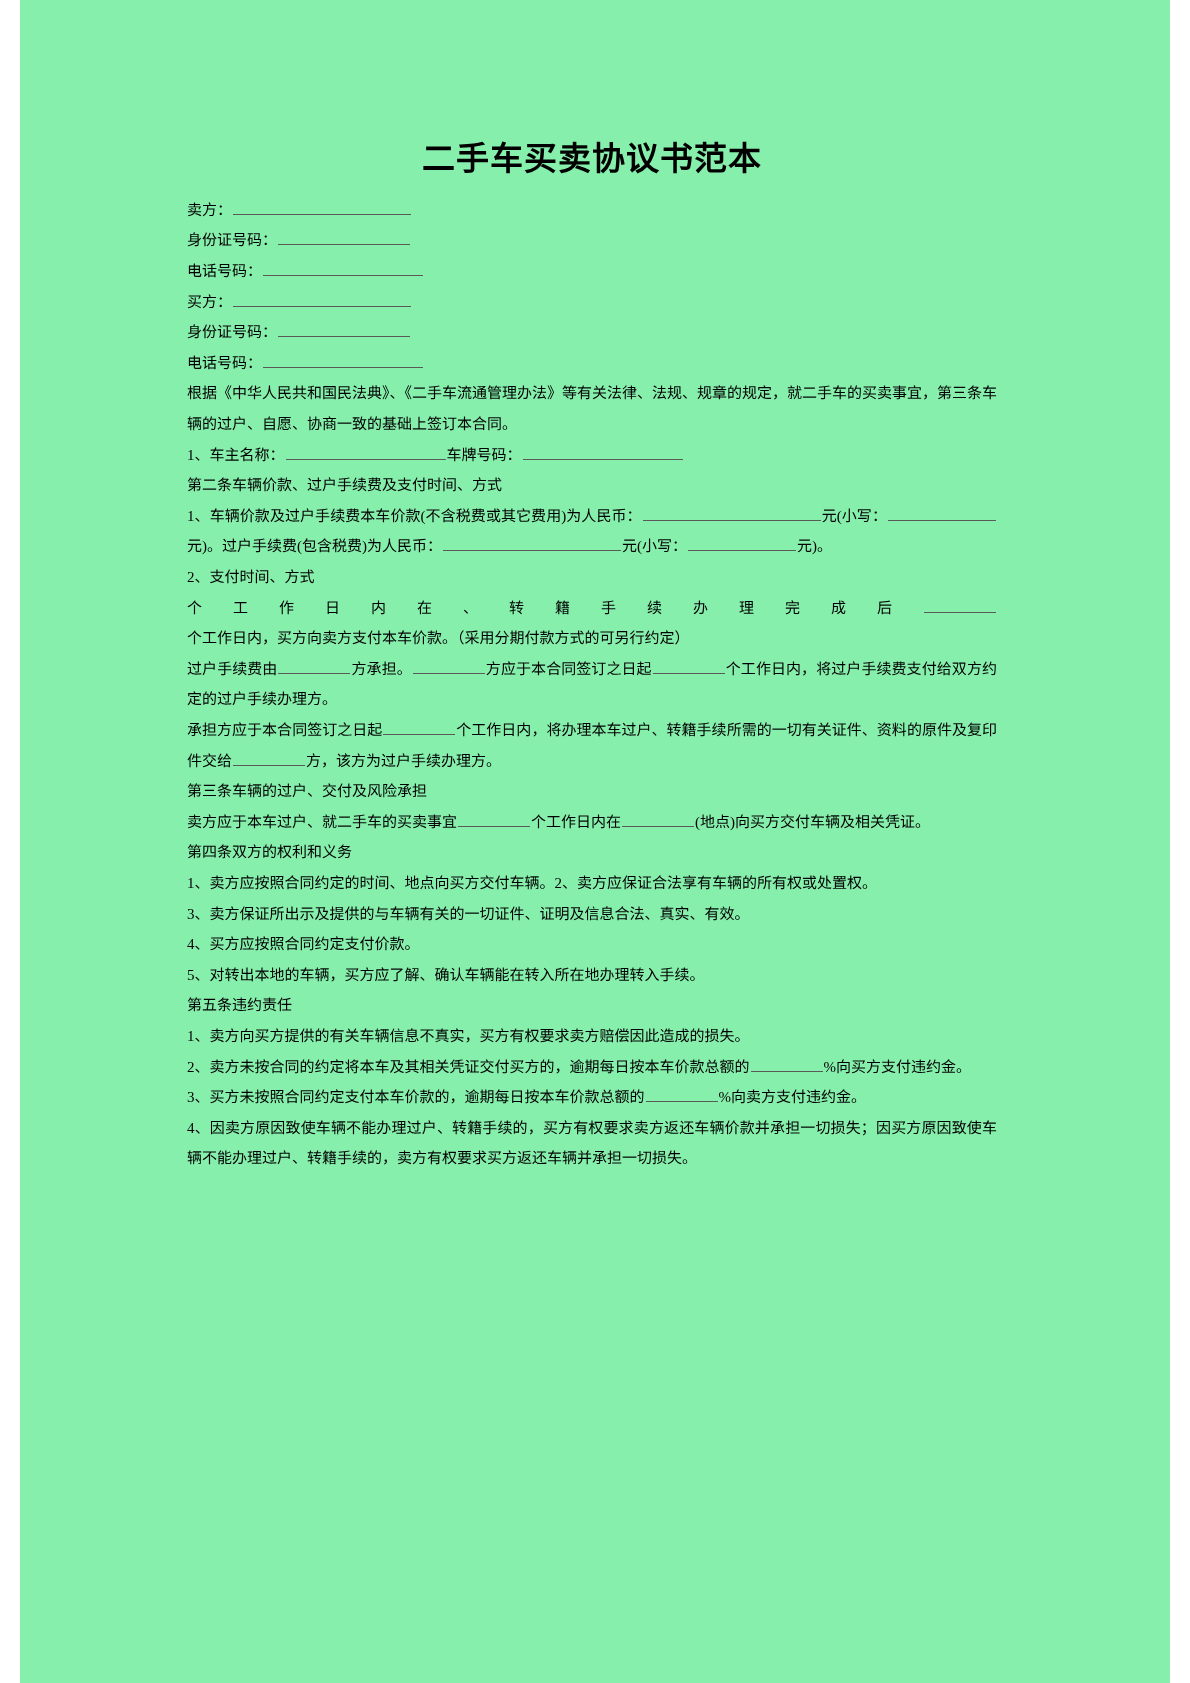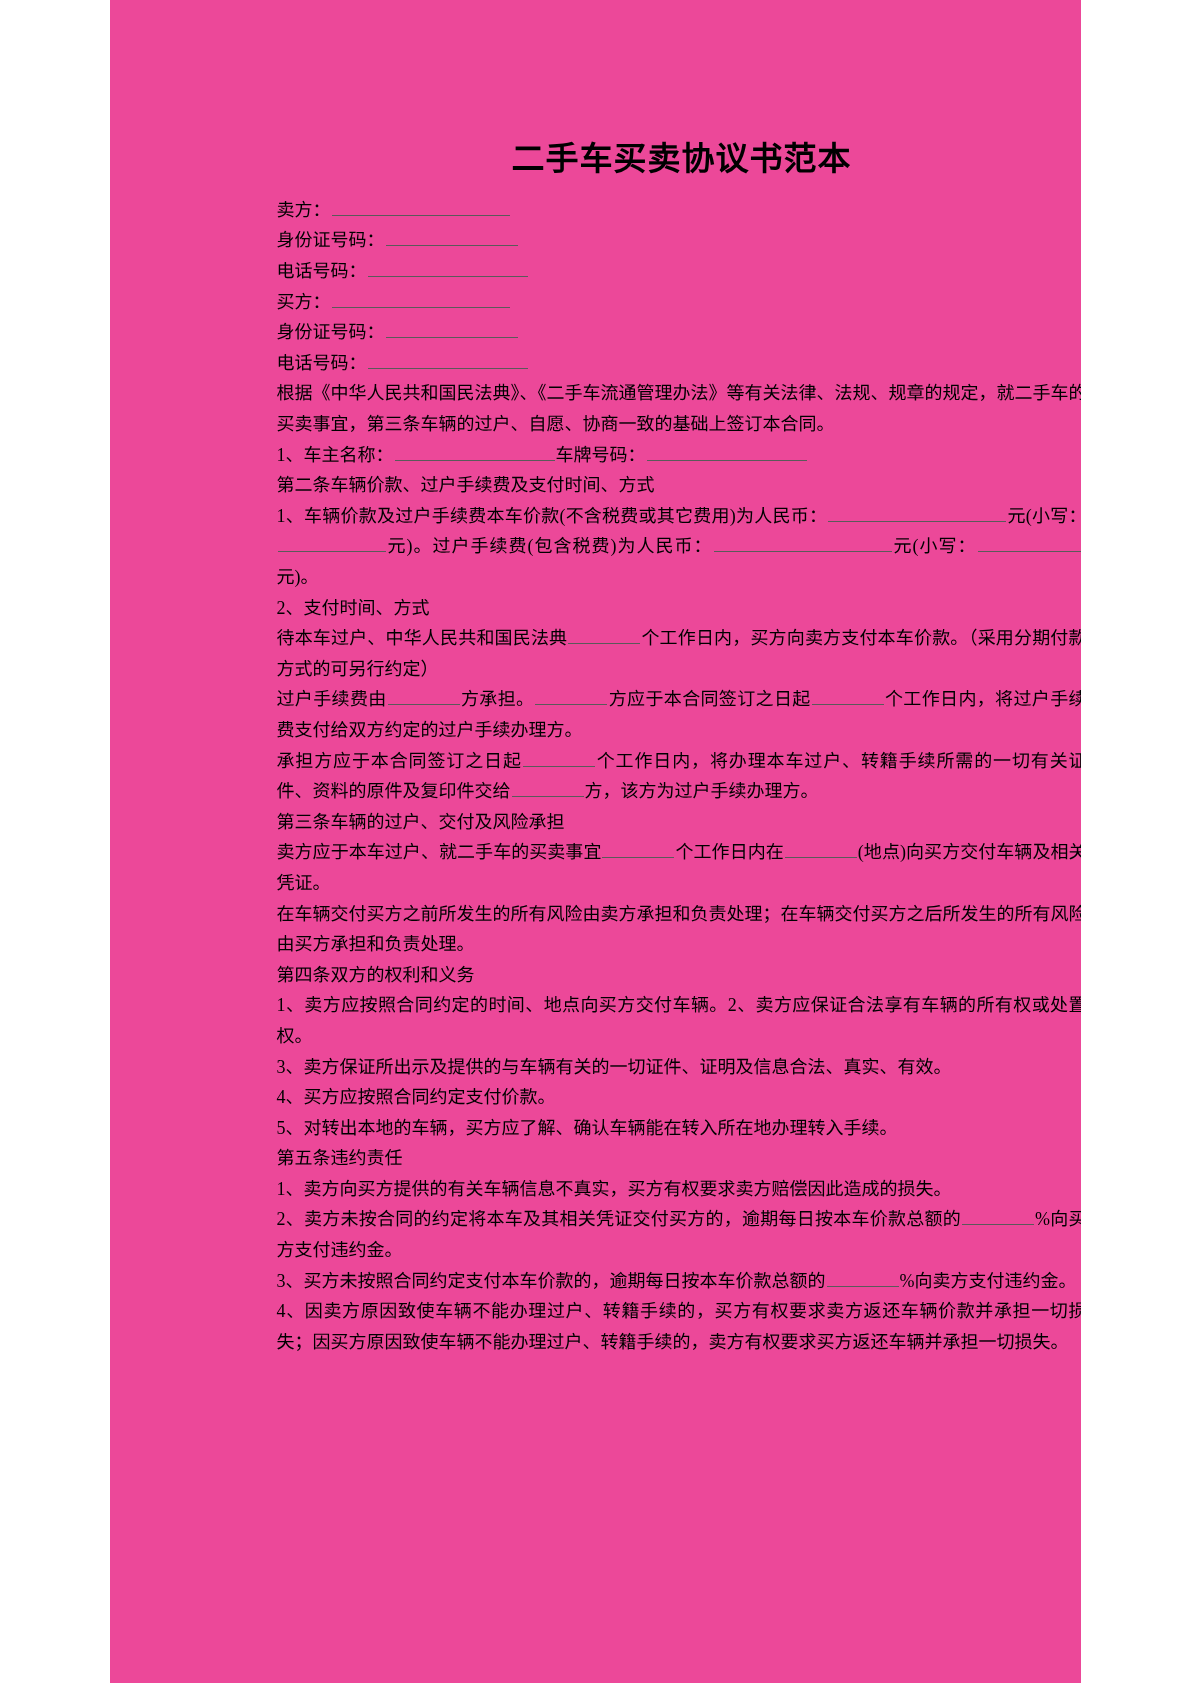--- a/index.html
+++ b/index.html
@@ -7,45 +7,45 @@
     margin: 0;
     padding: 0;
     background: #ffffff;
   }
   body {
     font-family: "Liberation Serif", "DejaVu Serif", serif;
     color: #000000;
   }
   .page {
     position: relative;
-    width: 971px;
+    width: 1150px;
     height: 1683px;
     margin: 0 auto;
-    background: #ec4899;
+    background: #86efac;
     box-sizing: border-box;
     overflow: hidden;
   }
   .doc-body {
     position: absolute;
     left: 167px;
     top: 138px;
     width: 810px;
   }
   .doc-title {
     font-size: 33px;
     font-weight: bold;
     text-align: center;
     letter-spacing: 1px;
     line-height: 1.3;
     margin: 0 0 14px 0;
     font-family: "Liberation Serif", "DejaVu Serif", serif;
   }
   p.para {
     margin: 0;
-    font-size: 18px;
+    font-size: 15px;
     line-height: 30.6px;
     text-align: justify;
     text-justify: inter-character;
     word-break: break-all;
     letter-spacing: 0px;
   }
   .blank {
     display: inline-block;
     border-bottom: 1px solid #5a5a5a;
     vertical-align: baseline;
@@ -82,31 +82,30 @@
 
 
     <p class="para"><span>1、车主名称：</span><span class="blank b-xl"></span><span>车牌号码：</span><span class="blank b-xl"></span></p>
 
     <p class="para">第二条车辆价款、过户手续费及支付时间、方式</p>
 
     <p class="para"><span>1、车辆价款及过户手续费本车价款(不含税费或其它费用)为人民币：</span><span class="blank b-xxl"></span><span>元(小写：</span><span class="blank b-m"></span><span>元)。过户手续费(包含税费)为人民币：</span><span class="blank b-xxl"></span><span>元(小写：</span><span class="blank b-m"></span><span>元)。</span></p>
 
     <p class="para">2、支付时间、方式</p>
 
-    <p class="para"><span>待本车过户、中华人民共和国民法典</span><span class="blank b-s"></span><span>个工作日内，买方向卖方支付本车价款。（采用分期付款方式的可另行约定）</span></p>
+    <p class="para"><span>个工作日内在、转籍手续办理完成后</span><span class="blank b-s"></span><span>个工作日内，买方向卖方支付本车价款。（采用分期付款方式的可另行约定）</span></p>
 
     <p class="para"><span>过户手续费由</span><span class="blank b-s"></span><span>方承担。</span><span class="blank b-s"></span><span>方应于本合同签订之日起</span><span class="blank b-s"></span><span>个工作日内，将过户手续费支付给双方约定的过户手续办理方。</span></p>
 
     <p class="para"><span>承担方应于本合同签订之日起</span><span class="blank b-s"></span><span>个工作日内，将办理本车过户、转籍手续所需的一切有关证件、资料的原件及复印件交给</span><span class="blank b-s"></span><span>方，该方为过户手续办理方。</span></p>
 
     <p class="para">第三条车辆的过户、交付及风险承担</p>
 
     <p class="para"><span>卖方应于本车过户、就二手车的买卖事宜</span><span class="blank b-s"></span><span>个工作日内在</span><span class="blank b-s"></span><span>(地点)向买方交付车辆及相关凭证。</span></p>
 
-    <p class="para">在车辆交付买方之前所发生的所有风险由卖方承担和负责处理；在车辆交付买方之后所发生的所有风险由买方承担和负责处理。</p>
 
     <p class="para">第四条双方的权利和义务</p>
 
     <p class="para">1、卖方应按照合同约定的时间、地点向买方交付车辆。2、卖方应保证合法享有车辆的所有权或处置权。</p>
 
     <p class="para">3、卖方保证所出示及提供的与车辆有关的一切证件、证明及信息合法、真实、有效。</p>
 
     <p class="para">4、买方应按照合同约定支付价款。</p>
 
     <p class="para">5、对转出本地的车辆，买方应了解、确认车辆能在转入所在地办理转入手续。</p>

